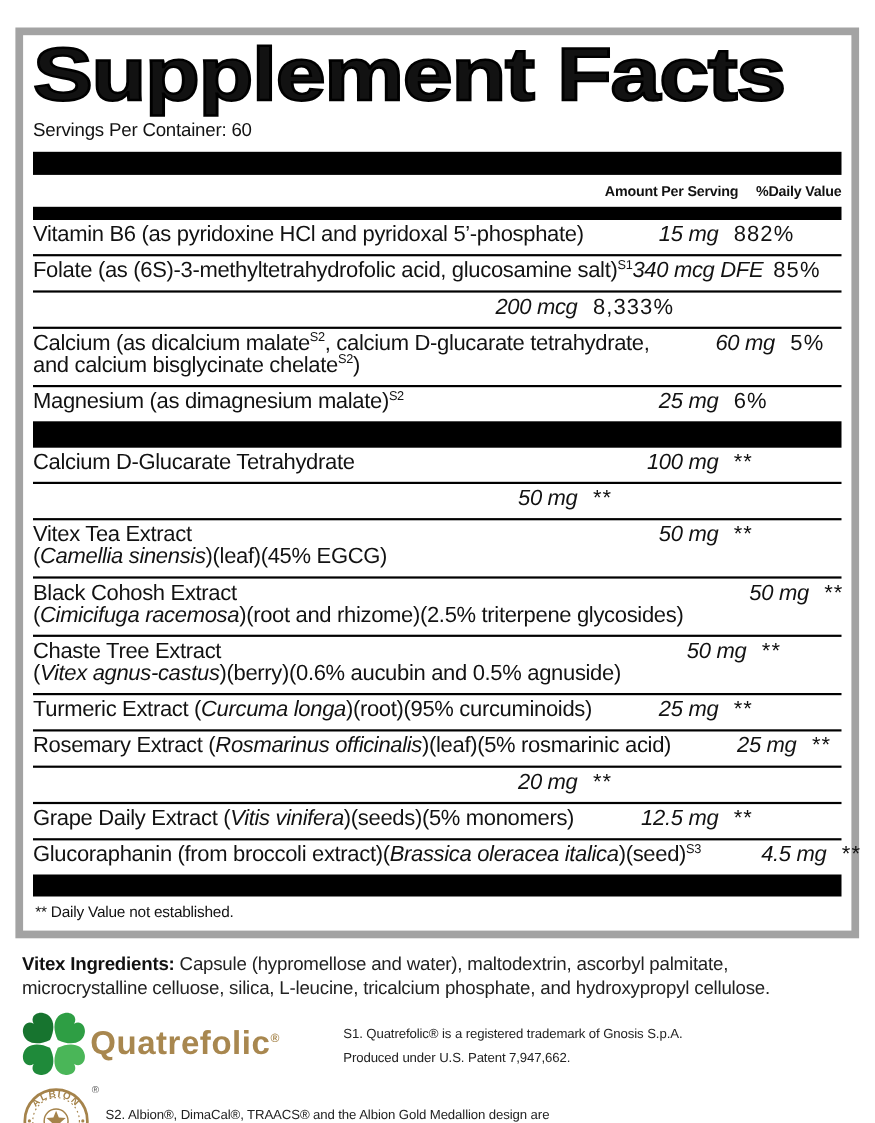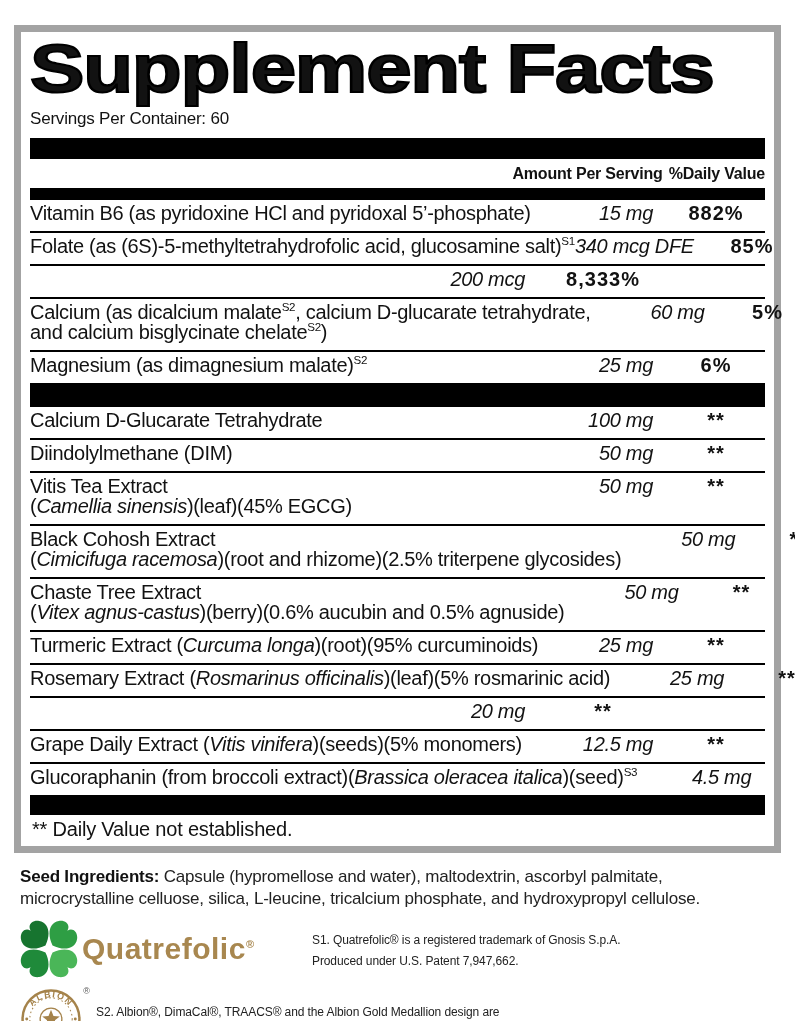--- a/index.html
+++ b/index.html
@@ -29,37 +29,37 @@
     transform:scaleX(1.2);
     transform-origin:left center;
   }
   .serving-line{font-size:17px;line-height:21px;letter-spacing:-0.2px;}
   .bar{background:#000;}
   .bar-top{height:21px;margin-top:9px;}
   .bar-mid{height:12px;}
   .bar-section{height:24px;}
   .bar-foot{height:20px;}
   .col-header{
-    display:flex;justify-content:flex-end;gap:6px;
-    font-weight:bold;font-size:16px;line-height:18px;
+    display:flex;justify-content:flex-end;gap:16px;
+    font-weight:bold;font-size:13px;line-height:18px;
     padding:6px 0 5px 0;letter-spacing:-0.2px;
   }
   .rows{display:block;}
   .row{
     display:grid;
     grid-template-columns:1fr 128px 98px;
     padding:3px 0 8px 0;
     font-size:20px;line-height:20px;letter-spacing:-0.3px;
   }
   .row + .row{border-top:2.5px solid #000;}
   .row .name{white-space:nowrap;}
   .row .amt{text-align:right;padding-right:14px;white-space:nowrap;font-style:italic;}
-  .row .dv{text-align:center;white-space:nowrap;letter-spacing:1px;font-weight:bold;}
+  .row .dv{white-space:nowrap;letter-spacing:1px;}
   sup{font-size:0.58em;line-height:0;}
-  .footnote{font-size:20px;line-height:20px;padding:4px 0 5px 2px;letter-spacing:-0.2px;}
+  .footnote{font-size:14px;line-height:20px;padding:4px 0 5px 2px;letter-spacing:-0.2px;}
 
   
   .other{
     margin:13px 20px 0 20px;
     font-size:17px;line-height:22px;letter-spacing:-0.2px;color:#222;
   }
   .other b{color:#111;}
   .tm-block{
     display:flex;align-items:center;
     margin:10px 20px 0 20px;
@@ -103,21 +103,21 @@
     <div class="rows" id="rows-top">
         <div class="row">
           <div class="name">
             <div><span>Vitamin B6 (as pyridoxine HCl and pyridoxal 5’-phosphate)</span></div>
           </div>
           <div class="amt">15 mg</div>
           <div class="dv">882%</div>
         </div>
         <div class="row">
           <div class="name">
-            <div><span>Folate (as (6S)-5-methyltetrahydrofolic acid, glucosamine salt)</span><sup>S1</sup></div>
+            <div><span>Folate (as (6S)-3-methyltetrahydrofolic acid, glucosamine salt)</span><sup>S1</sup></div>
           </div>
           <div class="amt">340 mcg DFE</div>
           <div class="dv">85%</div>
         </div>
         <div class="row">
           <div class="amt">200 mcg</div>
           <div class="dv">8,333%</div>
         </div>
         <div class="row">
           <div class="name">
@@ -140,29 +140,26 @@
 
     <div class="rows" id="rows-bottom">
         <div class="row">
           <div class="name">
             <div><span>Calcium D-Glucarate Tetrahydrate</span></div>
           </div>
           <div class="amt">100 mg</div>
           <div class="dv">**</div>
         </div>
         <div class="row">
-          <div class="name">
-            <div><span>Diindolylmethane (DIM)</span></div>
-          </div>
-          <div class="amt">50 mg</div>
-          <div class="dv">**</div>
-        </div>
-        <div class="row">
-          <div class="name">
-            <div><span>Vitis Tea Extract</span></div>
+          <div class="amt">50 mg</div>
+          <div class="dv">**</div>
+        </div>
+        <div class="row">
+          <div class="name">
+            <div><span>Vitex Tea Extract</span></div>
             <div><span>(</span><i>Camellia sinensis</i><span>)(leaf)(45% EGCG)</span></div>
           </div>
           <div class="amt">50 mg</div>
           <div class="dv">**</div>
         </div>
         <div class="row">
           <div class="name">
             <div><span>Black Cohosh Extract</span></div>
             <div><span>(</span><i>Cimicifuga racemosa</i><span>)(root and rhizome)(2.5% triterpene glycosides)</span></div>
           </div>
@@ -209,21 +206,21 @@
           <div class="amt">4.5 mg</div>
           <div class="dv">**</div>
         </div>
       </div>
 
     <div class="bar bar-foot"></div>
 
     <div class="footnote">** Daily Value not established.</div>
   </div>
 
-  <p class="other"><b>Seed Ingredients:</b> <span>Capsule (hypromellose and water), maltodextrin, ascorbyl palmitate, microcrystalline celluose, silica, L-leucine, tricalcium phosphate, and hydroxypropyl cellulose.</span></p>
+  <p class="other"><b>Vitex Ingredients:</b> <span>Capsule (hypromellose and water), maltodextrin, ascorbyl palmitate, microcrystalline celluose, silica, L-leucine, tricalcium phosphate, and hydroxypropyl cellulose.</span></p>
 
   <div class="tm-block">
     <div class="q-logo">
       <svg width="58" height="58" viewBox="0 0 72 72">
         <defs>
           <path id="leaf" d="M0,0 C-15,-5 -23,-17 -16,-27 C-11,-34 -2,-34 0,-26 C2,-34 11,-34 16,-27 C23,-17 15,-5 0,0 Z"></path>
         </defs>
         <use href="#leaf" transform="translate(33,33) rotate(315) translate(0,-2)" fill="var(--clover-dark)"></use>
         <use href="#leaf" transform="translate(39,33) rotate(45) translate(0,-2)" fill="var(--clover-mid)"></use>
         <use href="#leaf" transform="translate(39,39) rotate(135) translate(0,-2)" fill="var(--clover-light)"></use>

